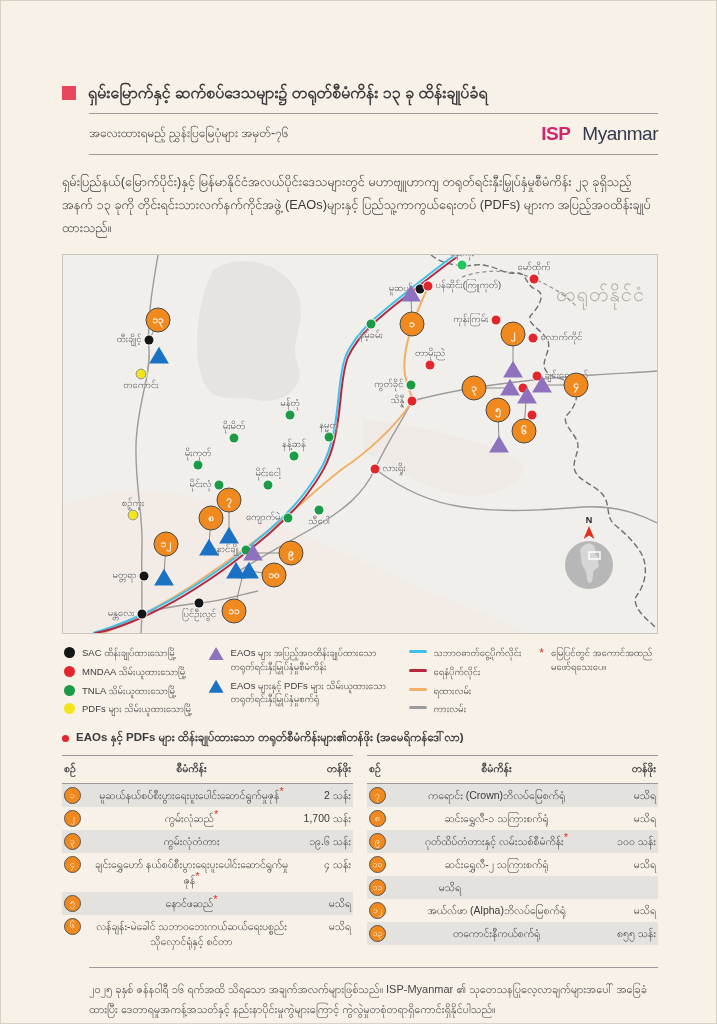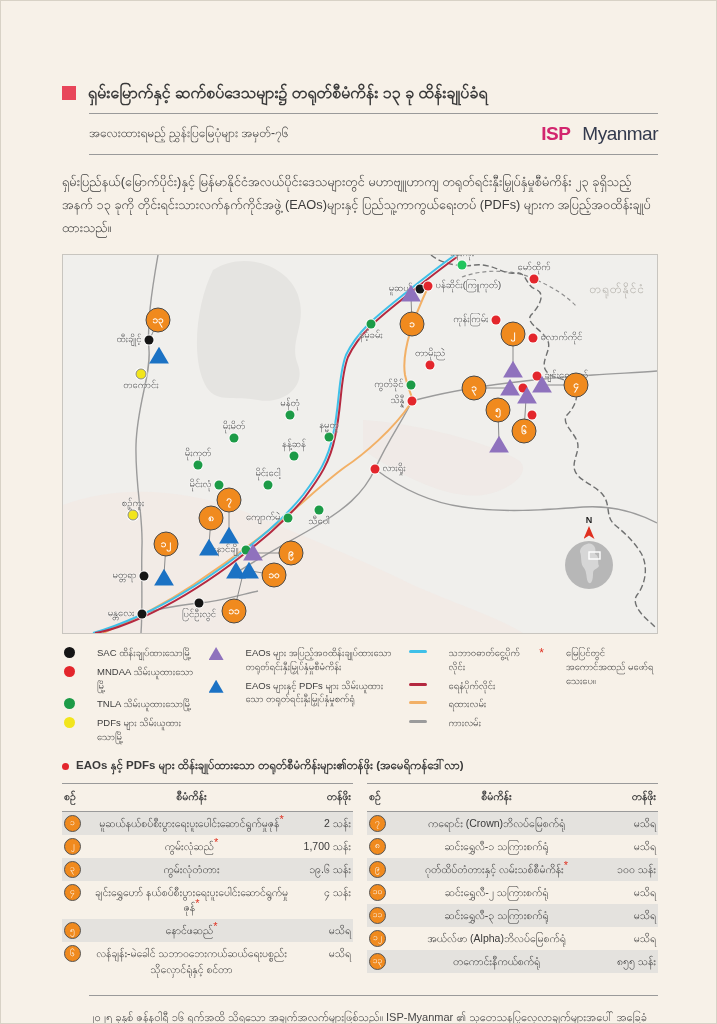--- a/index.html
+++ b/index.html
@@ -32,31 +32,31 @@
           text-shadow:0 0 2px #fff,0 0 3px #fff;}
   .pos-right{left:12px;top:-3px;}
   .pos-left{right:12px;top:-3px;}
   .pos-top{bottom:9px;left:50%;transform:translateX(-50%);}
   .pos-bottom{top:9px;left:50%;transform:translateX(-50%);}
   .tri{position:absolute;width:20px;height:17px;transform:translate(-50%,-55%);
        clip-path:polygon(50% 0,0 100%,100% 100%);}
   .proj{position:absolute;width:25px;height:25px;border-radius:50%;
         transform:translate(-50%,-50%);display:flex;align-items:center;justify-content:center;
         color:#fff;font-size:10px;font-weight:bold;border:1.5px solid #4a4a4a;box-sizing:border-box;}
-  .china{position:absolute;right:12px;top:26px;font-size:12px;color:#b3b0aa;letter-spacing:1px;}
+  .china{position:absolute;right:12px;top:26px;font-size:20px;color:#b3b0aa;letter-spacing:1px;}
   .compass{position:absolute;left:516px;top:260px;width:20px;text-align:center;}
   .compass .n{font-size:9px;font-weight:bold;color:#222;}
   .compass .arrow{width:11px;height:13px;margin:1px auto 0;background:#e03020;
         clip-path:polygon(50% 0,100% 100%,50% 72%,0 100%);}
   .inset{position:absolute;left:502px;top:286px;width:48px;height:48px;border-radius:50%;
          background:#b7b7b7;overflow:hidden;}
   
   .legend{display:flex;gap:14px;margin:12px 0 0 2px;font-size:9.5px;line-height:1.45;color:#3d3d3d;}
   .lg-col{display:flex;flex-direction:column;gap:5px;}
-  .lg-item{display:flex;align-items:flex-start;gap:22px;}
+  .lg-item{display:flex;align-items:flex-start;gap:7px;}
   .lg-dot{width:11px;height:11px;border-radius:50%;flex:none;margin-top:1px;}
   .lg-tri{width:15px;height:13px;flex:none;clip-path:polygon(50% 0,0 100%,100% 100%);margin-top:1px;}
   .lg-line{width:18px;height:3px;border-radius:2px;flex:none;margin-top:4px;}
   .lg-ast{color:#e03020;font-size:12px;line-height:1;flex:none;margin-top:1px;}
   .col-dots{width:132px;} .col-tris{width:188px;} .col-lines{width:118px;} .col-note{width:120px;}
   
   .tbl-title{display:flex;align-items:center;gap:7px;margin-top:14px;font-size:11.5px;font-weight:bold;}
   .tbl-bullet{width:7px;height:7px;border-radius:50%;background:#e3262c;flex:none;}
   .tables{display:flex;gap:14px;margin-top:8px;}
   .tbl{width:291px;}
@@ -395,21 +395,20 @@
             <span class="tno">
               <i>၁၀</i>
             </span>
             <span class="tname">ဆင်းရွှေလီ-၂ သကြားစက်ရုံ</span>
             <span class="tval">မသိရ</span>
           </div>
           <div class="trow shaded">
             <span class="tno">
               <i>၁၁</i>
             </span>
-            <span class="tname">ဆင်းရွှေလီ-၃ သကြားစက်ရုံ</span>
             <span class="tval">မသိရ</span>
           </div>
           <div class="trow">
             <span class="tno">
               <i>၁၂</i>
             </span>
             <span class="tname">အယ်လ်ဖာ (Alpha)ဘိလပ်မြေစက်ရုံ</span>
             <span class="tval">မသိရ</span>
           </div>
           <div class="trow shaded">

